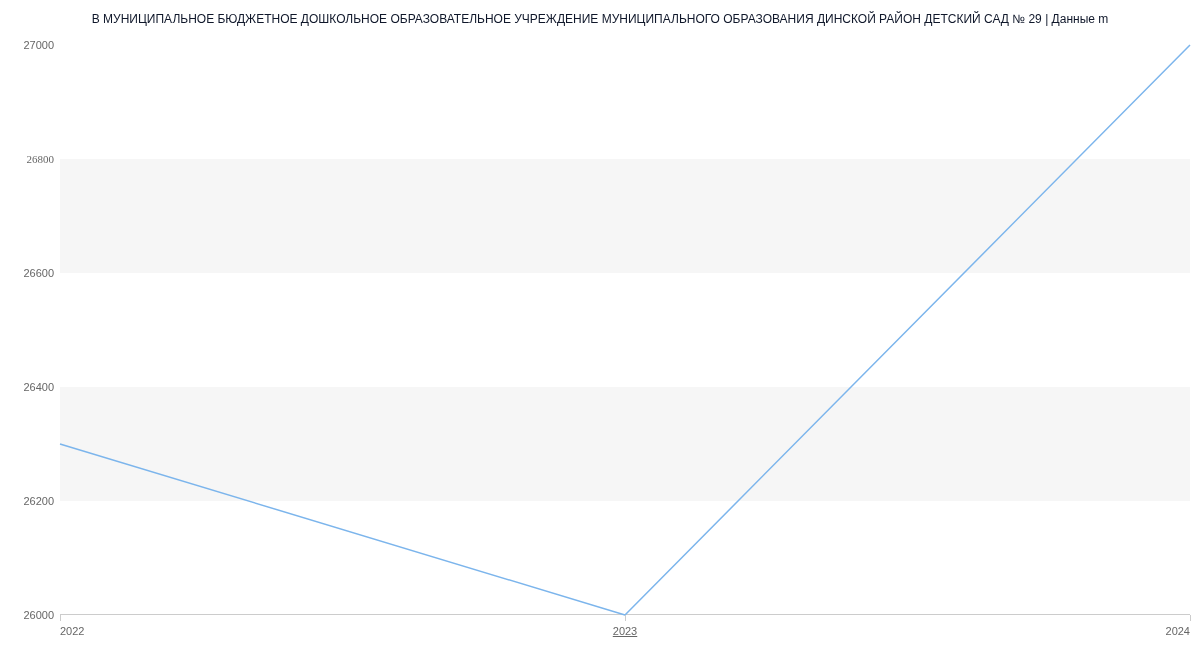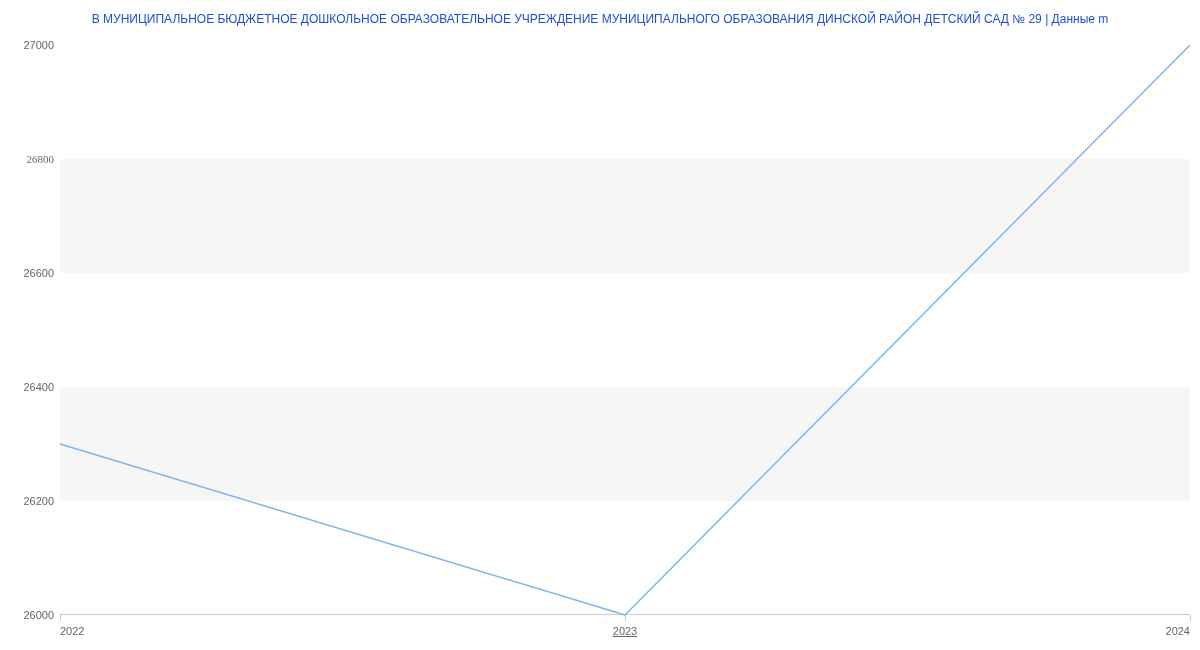--- a/index.html
+++ b/index.html
@@ -11,21 +11,21 @@
       position: relative;
       overflow: hidden;
     }
     .title {
       position: absolute;
       top: 12px;
       left: 0;
       right: 0;
       text-align: center;
       font-size: 12px;
-      color: #1d4ed8;
+      color: #0f172a;
       white-space: nowrap;
     }
     .chart-area {
       position: absolute;
       left: 60px;
       right: 10px;
       top: 45px;
       bottom: 35px;
     }
     .plot {

